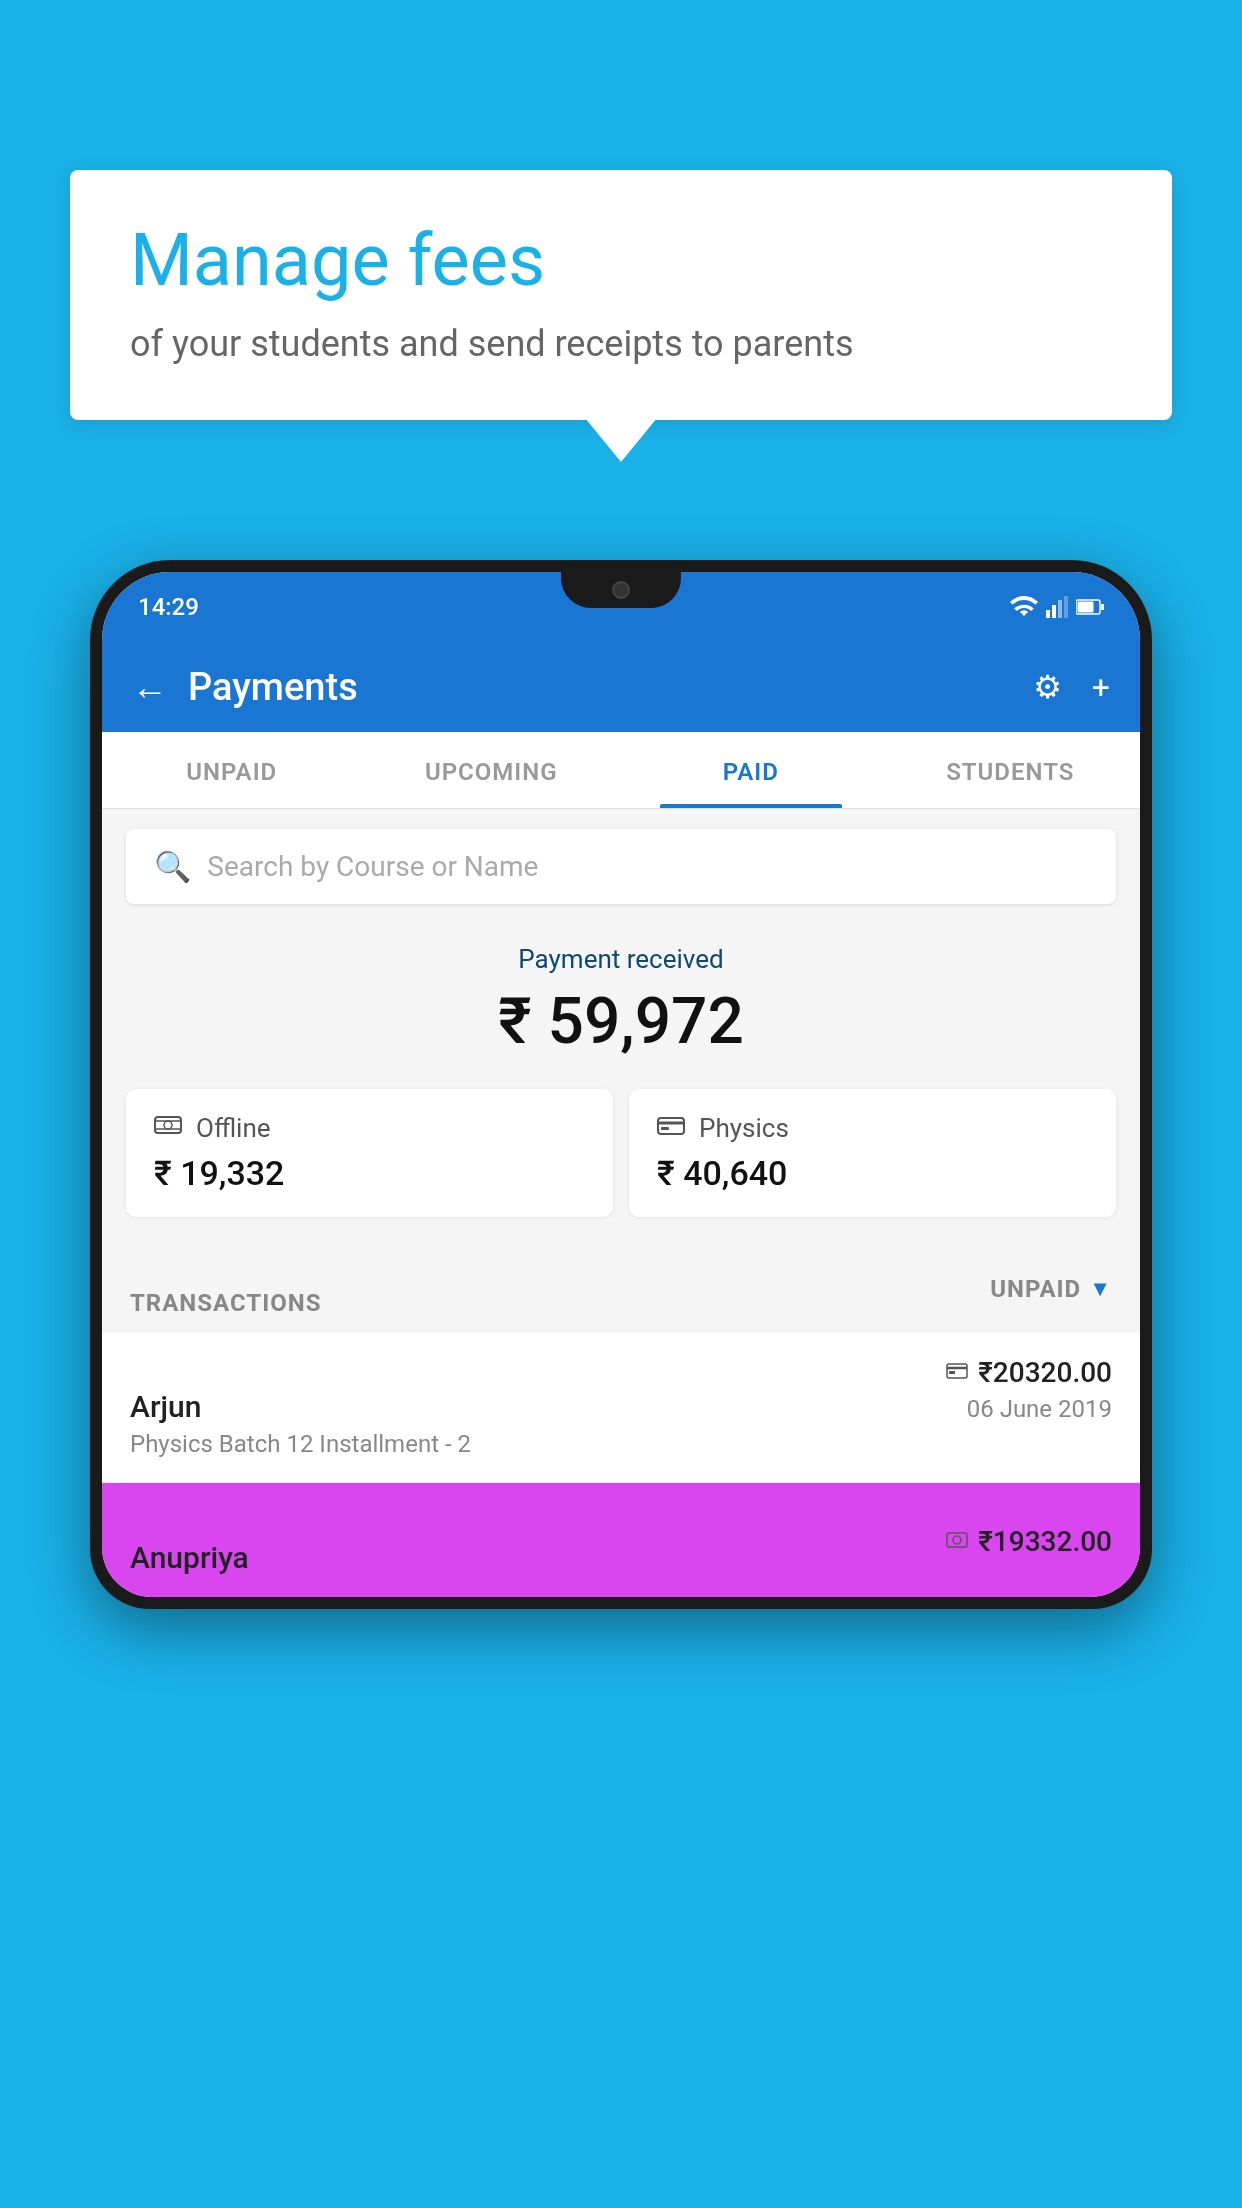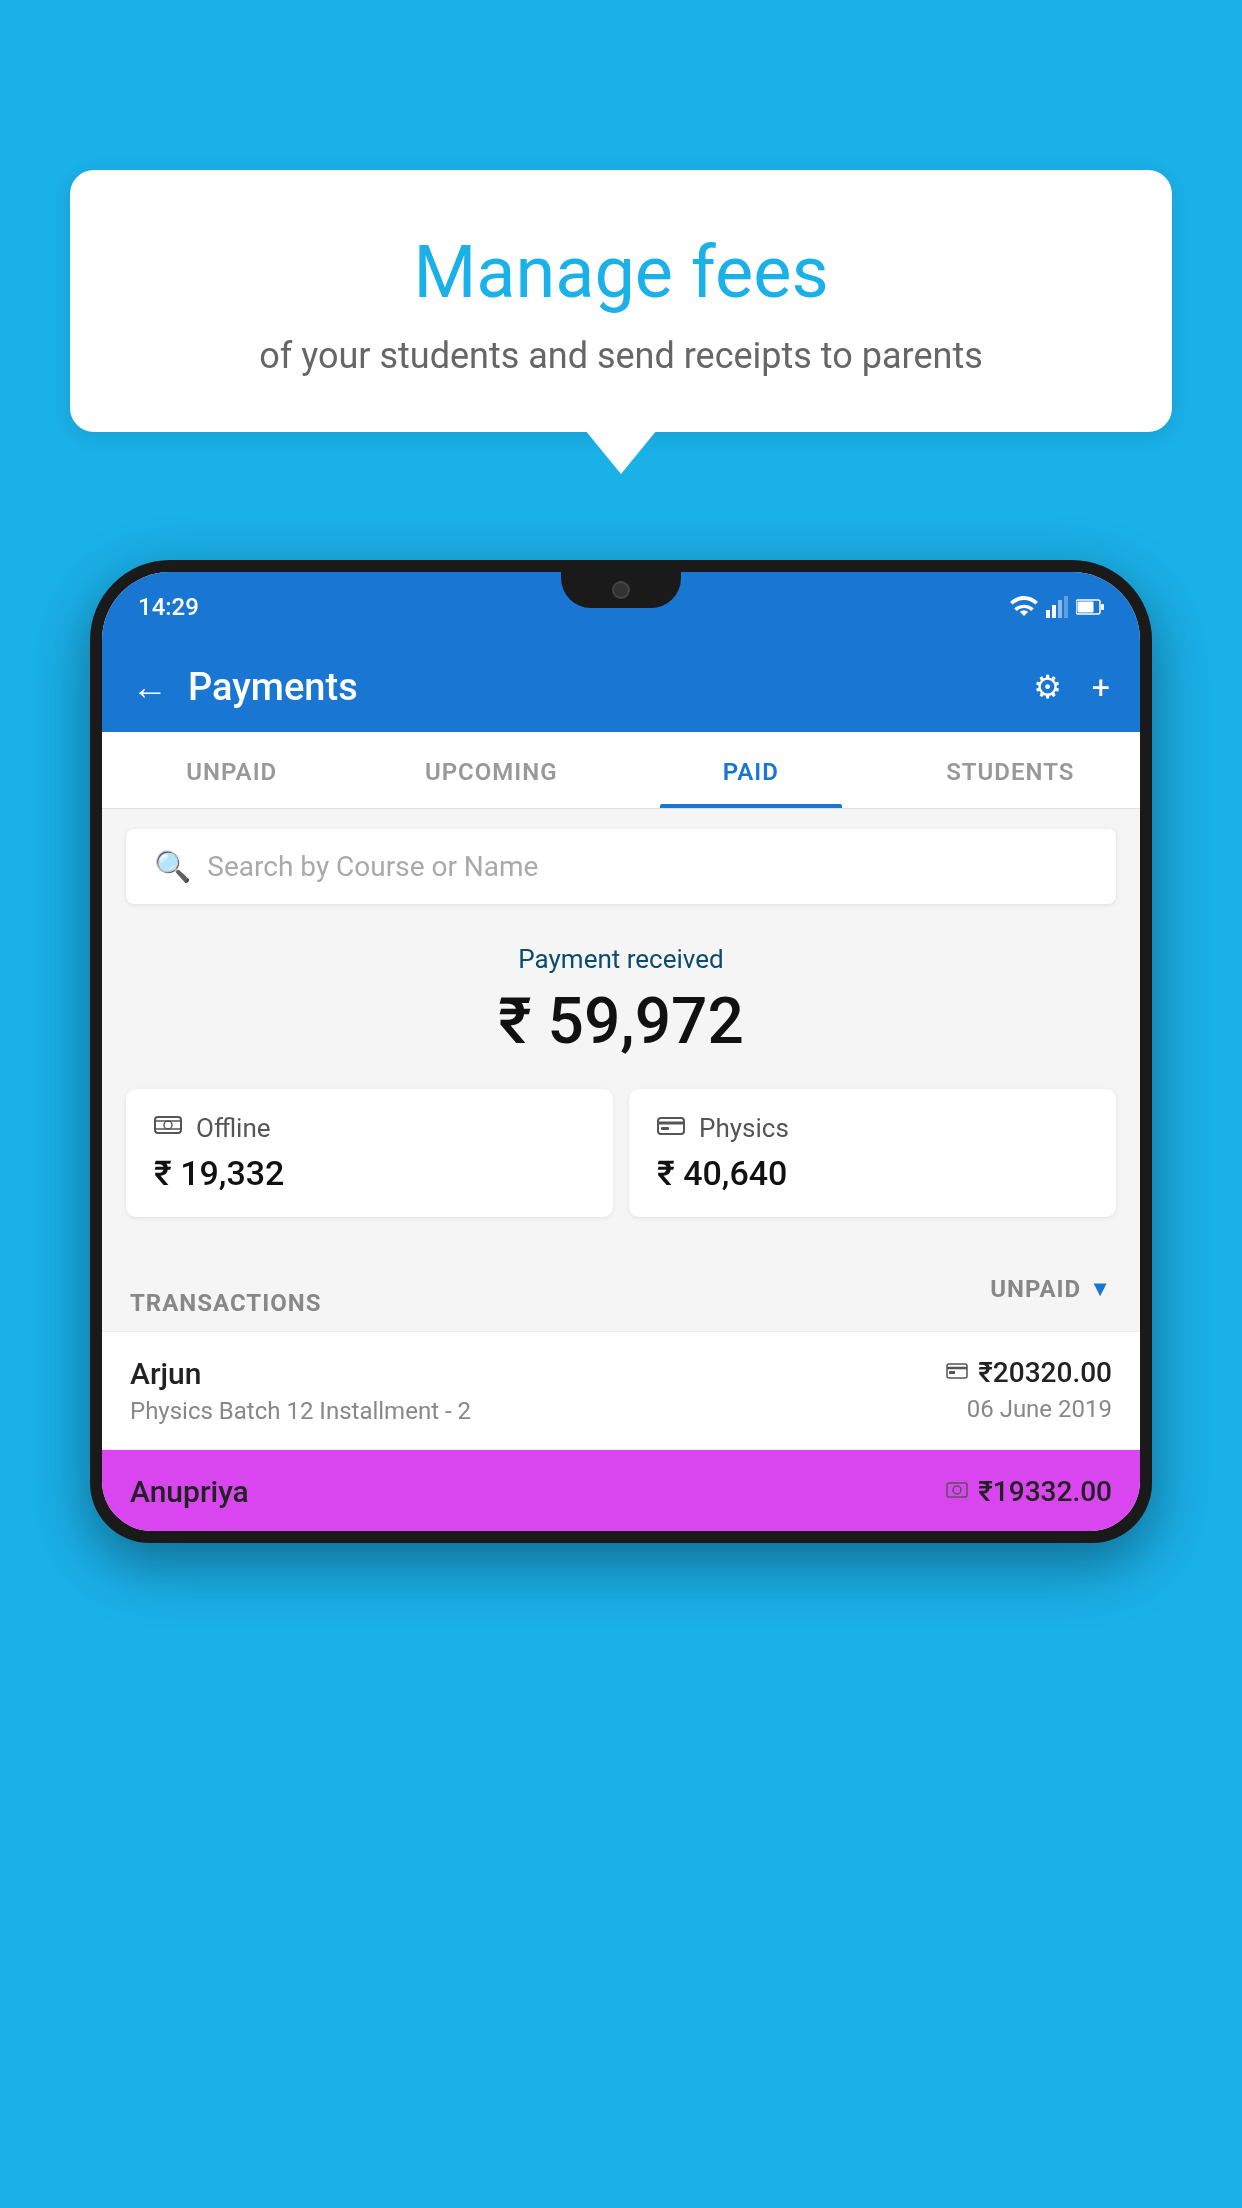--- a/index.html
+++ b/index.html
@@ -13,23 +13,22 @@
       position: relative;
     }
 
     
     .speech-bubble {
       position: absolute;
       top: 170px;
       left: 70px;
       right: 70px;
       background: #ffffff;
-      border-radius: 24px;
-      padding: 60px 60px 55px;
-      text-align: center;
+      border-radius: 8px;
+      padding: 48px 60px 55px;
       box-shadow: 0 4px 20px rgba(0,0,0,0.1);
     }
 
     .speech-bubble::after {
       content: '';
       position: absolute;
       bottom: -42px;
       left: 50%;
       transform: translateX(-50%);
       width: 0;
@@ -318,20 +317,21 @@
       background: white;
       padding: 24px 28px;
       border-top: 1px solid #eeeeee;
       display: flex;
       justify-content: space-between;
       align-items: flex-start;
     }
 
     .transaction-left {
       flex: 1;
+      margin-top: 33px;
     }
 
     .transaction-name {
       font-size: 30px;
       font-weight: 500;
       color: #222222;
       margin-bottom: 6px;
     }
 
     .transaction-sub {

